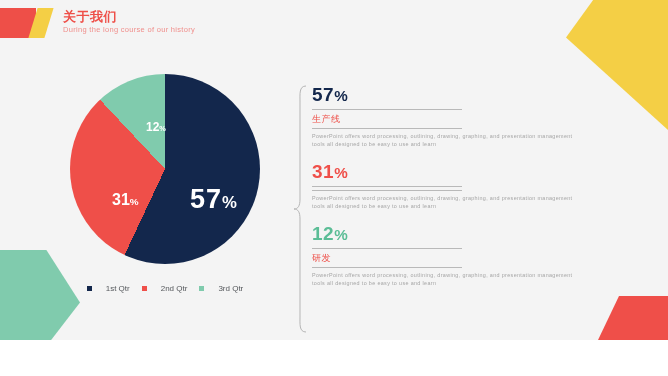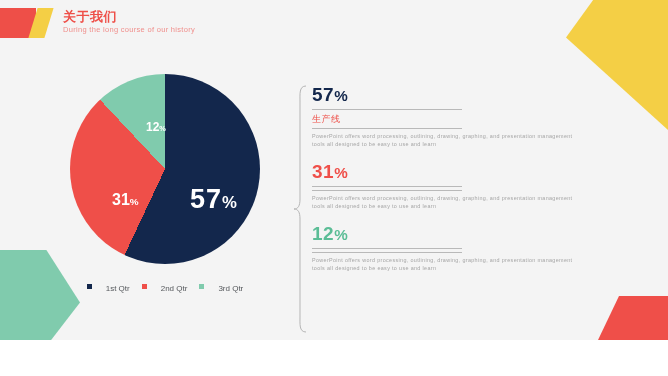--- a/index.html
+++ b/index.html
@@ -122,21 +122,21 @@
     position: absolute;
     left: 0;
     top: 212px;
     width: 210px;
     display: flex;
     justify-content: center;
     gap: 12px;
     font-size: 8px;
     color: #55585c;
   }
-  .legend-item { display: flex; align-items: flex-start; gap: 14px; }
+  .legend-item { display: flex; align-items: center; gap: 14px; }
   .legend-swatch { width: 5px; height: 5px; display: inline-block; }
 
   
   #panel {
     position: absolute;
     left: 292px;
     top: 84px;
     width: 300px;
     height: 250px;
   }
@@ -245,20 +245,21 @@
       <div class="block">
         <div class="block-pct red"><span>31</span><span class="pct">%</span></div>
         <div class="block-rule"></div>
         <div class="block-rule"></div>
         <div class="block-body">PowerPoint offers word processing, outlining, drawing, graphing, and presentation management tools all designed  to be easy to use and learn</div>
       </div>
 
       <div class="block">
         <div class="block-pct green"><span>12</span><span class="pct">%</span></div>
         <div class="block-rule"></div>
+        <div class="block-label">研发</div>
         <div class="block-rule"></div>
         <div class="block-body">PowerPoint offers word processing, outlining, drawing, graphing, and presentation management tools all designed  to be easy to use and learn</div>
       </div>
 
     </div>
   </div>
 
 </div>
 
 </body></html>

